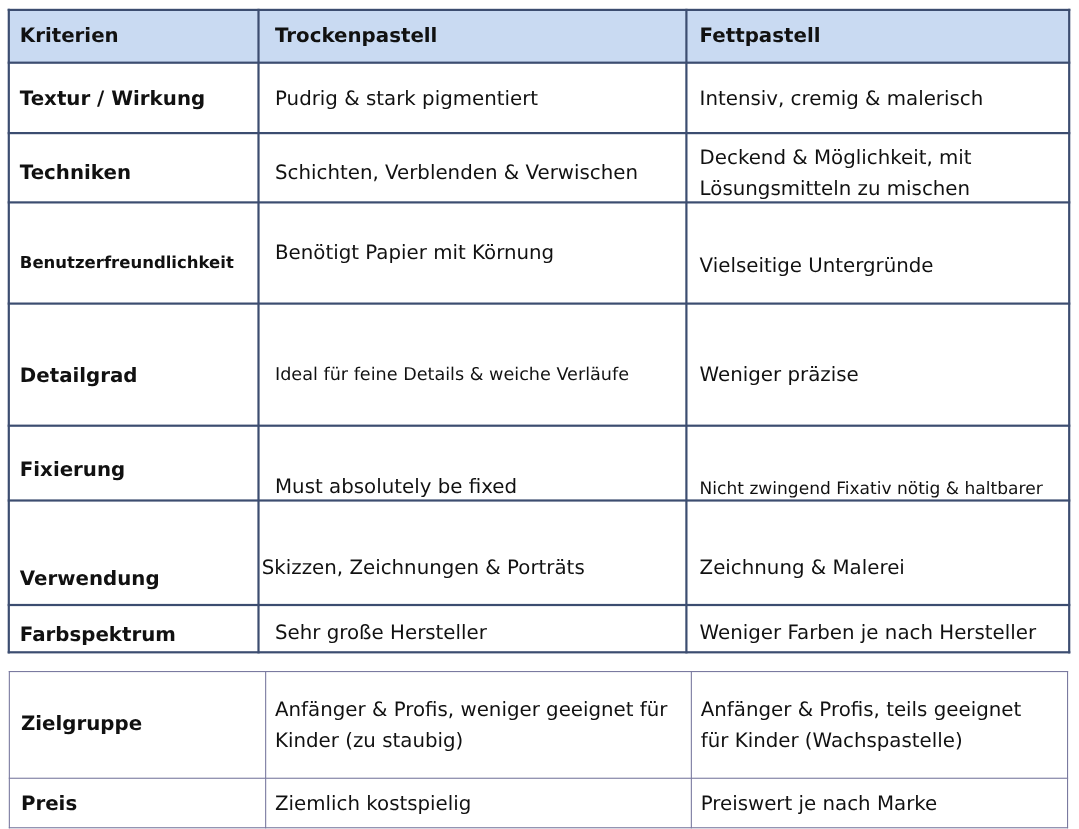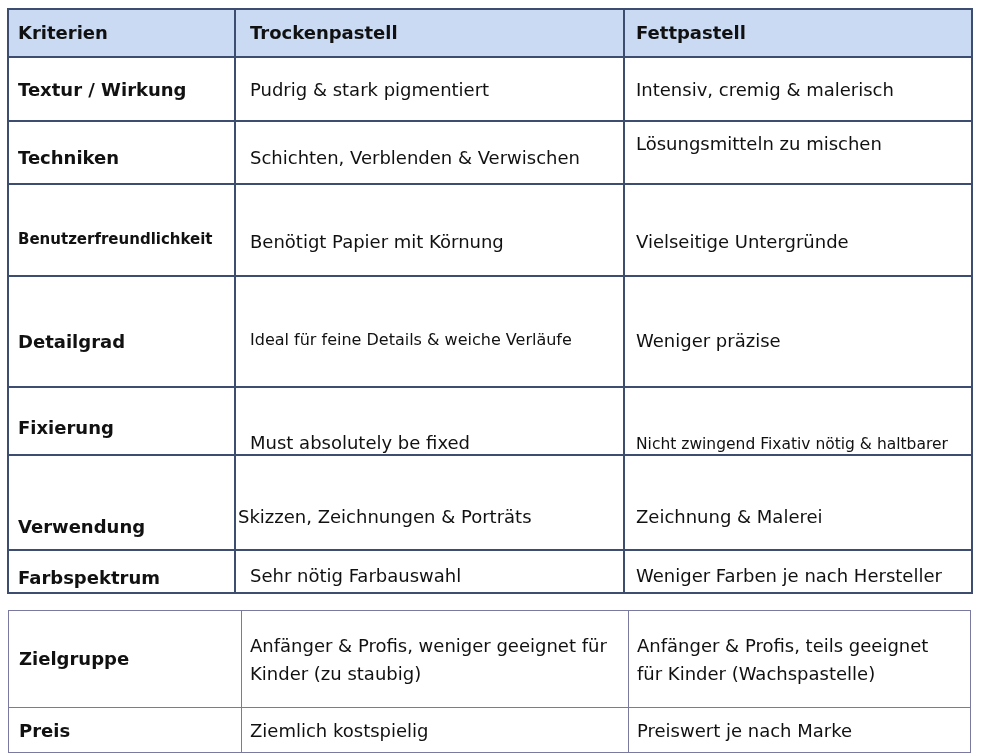--- a/index.html
+++ b/index.html
@@ -58,27 +58,28 @@
     <span>Intensiv, cremig &amp; malerisch</span>
   </div>
 
   <div class="cell bold" style="left:8px; top:122px; width:227px; height:62px; justify-content:center; padding-top:10px;">
     <span>Techniken</span>
   </div>
   <div class="cell" style="left:236px; top:122px; width:388px; height:62px; justify-content:center; padding-left:14px; padding-top:10px;">
     <span>Schichten, Verblenden &amp; Verwischen</span>
   </div>
   <div class="cell" style="left:625px; top:122px; width:347px; height:62px; padding-left:11px; padding-top:8px; line-height:28px; overflow:hidden;">
+    <span>Deckend &amp; Möglichkeit, mit</span>
     <span>Lösungsmitteln zu mischen</span>
   </div>
 
   <div class="cell bold" style="left:8px; top:185px; width:227px; height:91px; padding-top:16px; font-size:15px;">
     <span>Benutzerfreundlichkeit</span>
   </div>
-  <div class="cell" style="left:236px; top:185px; width:388px; height:91px; padding-left:14px; padding-top:44px;">
+  <div class="cell" style="left:236px; top:185px; width:388px; height:91px; padding-left:14px; padding-top:32px;">
     <span>Benötigt Papier mit Körnung</span>
   </div>
   <div class="cell" style="left:625px; top:185px; width:347px; height:91px; padding-left:11px; padding-top:44px;">
     <span>Vielseitige Untergründe</span>
   </div>
 
   <div class="cell bold" style="left:8px; top:277px; width:227px; height:110px; padding-top:20px;">
     <span>Detailgrad</span>
   </div>
   <div class="cell" style="left:236px; top:277px; width:307px; height:110px; padding-left:14px; padding-top:50px; font-size:16px;">
@@ -105,21 +106,21 @@
     <span>Skizzen, Zeichnungen &amp; Porträts</span>
   </div>
   <div class="cell" style="left:625px; top:456px; width:347px; height:94px; padding-left:11px; padding-top:48px;">
     <span>Zeichnung &amp; Malerei</span>
   </div>
 
   <div class="cell bold" style="left:8px; top:551px; width:227px; height:42px; padding-top:12px;">
     <span>Farbspektrum</span>
   </div>
   <div class="cell" style="left:236px; top:551px; width:388px; height:42px; padding-left:14px; padding-top:12px;">
-    <span>Sehr nötig Farbauswahl</span>
+    <span>Sehr große Hersteller</span>
   </div>
   <div class="cell" style="left:625px; top:551px; width:347px; height:50px; padding-left:11px; padding-top:12px;">
     <span>Weniger Farben je nach Hersteller</span>
   </div>
 
   <div class="vline" style="left:7px; top:8px; width:2px; height:586px;"></div>
   <div class="vline" style="left:234px; top:8px; width:2px; height:586px;"></div>
   <div class="vline" style="left:623px; top:8px; width:2px; height:586px;"></div>
   <div class="vline" style="left:971px; top:8px; width:2px; height:586px;"></div>
 

